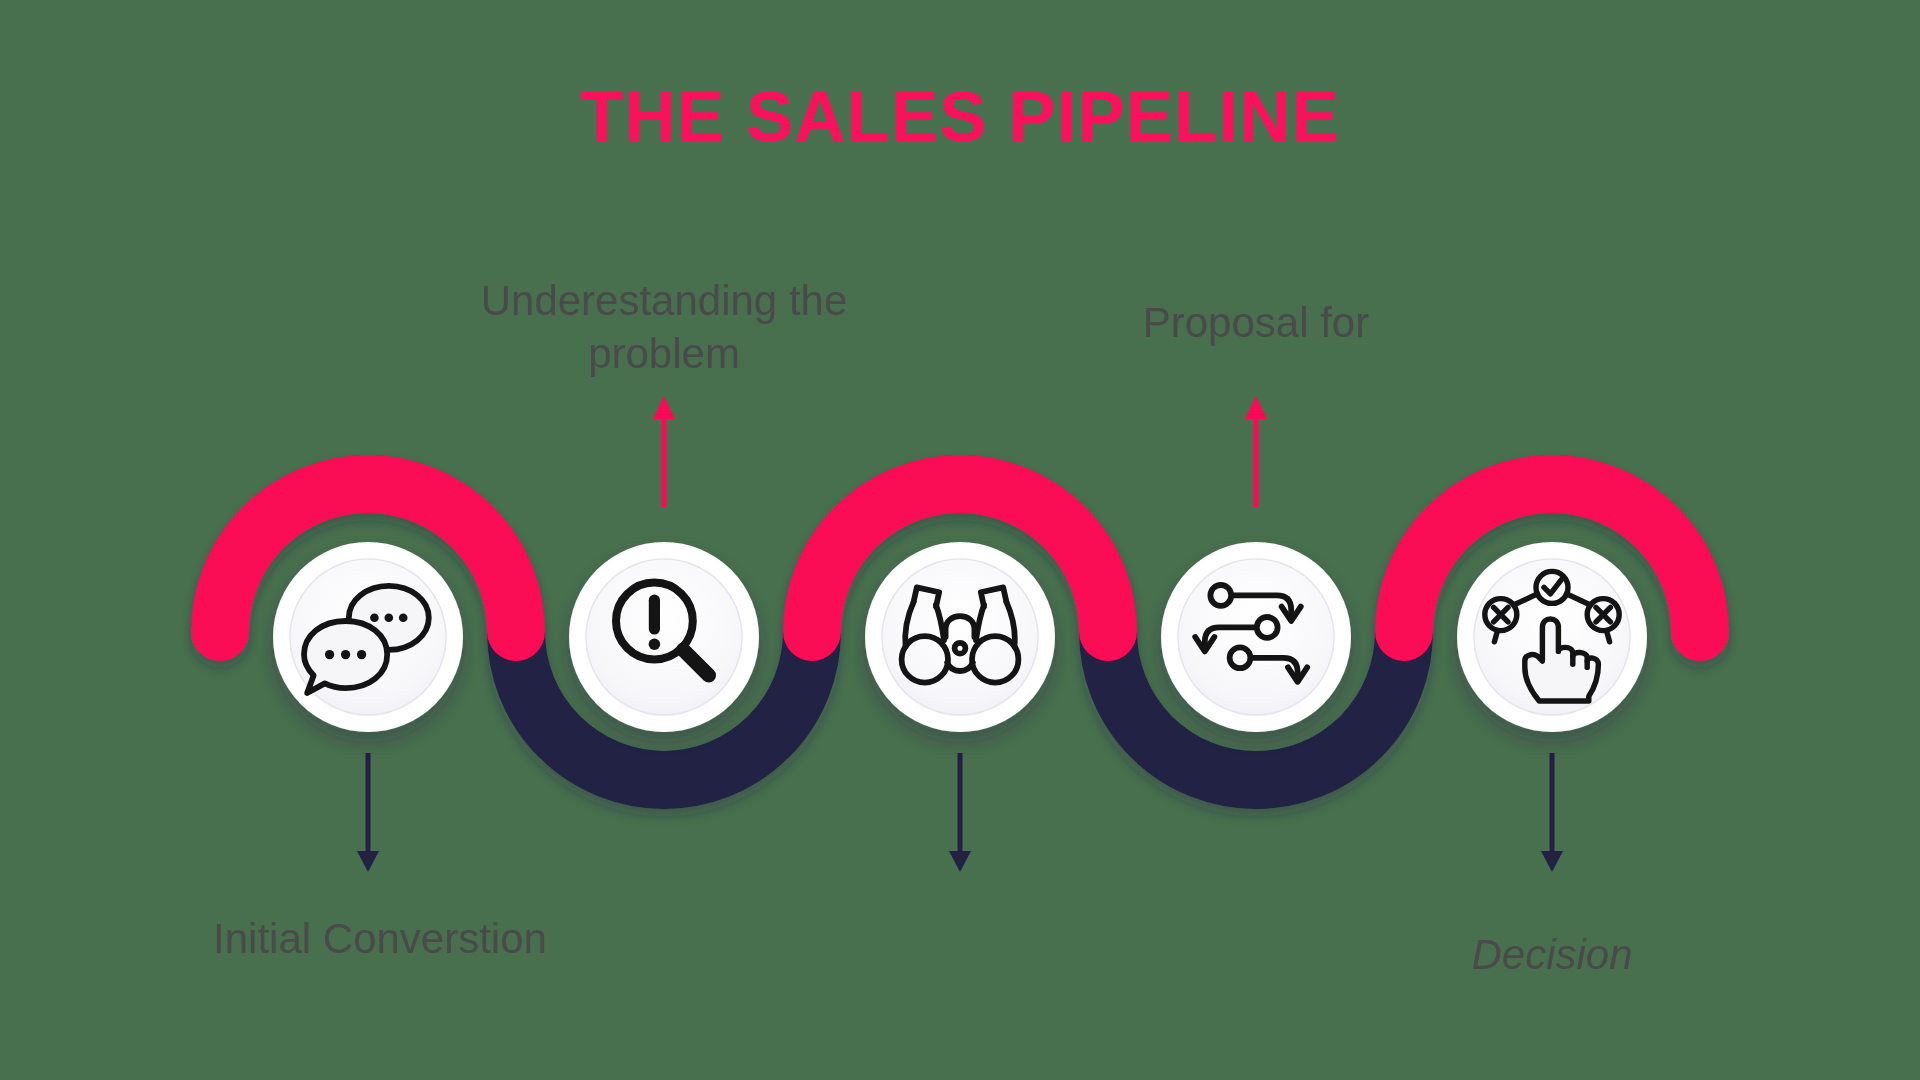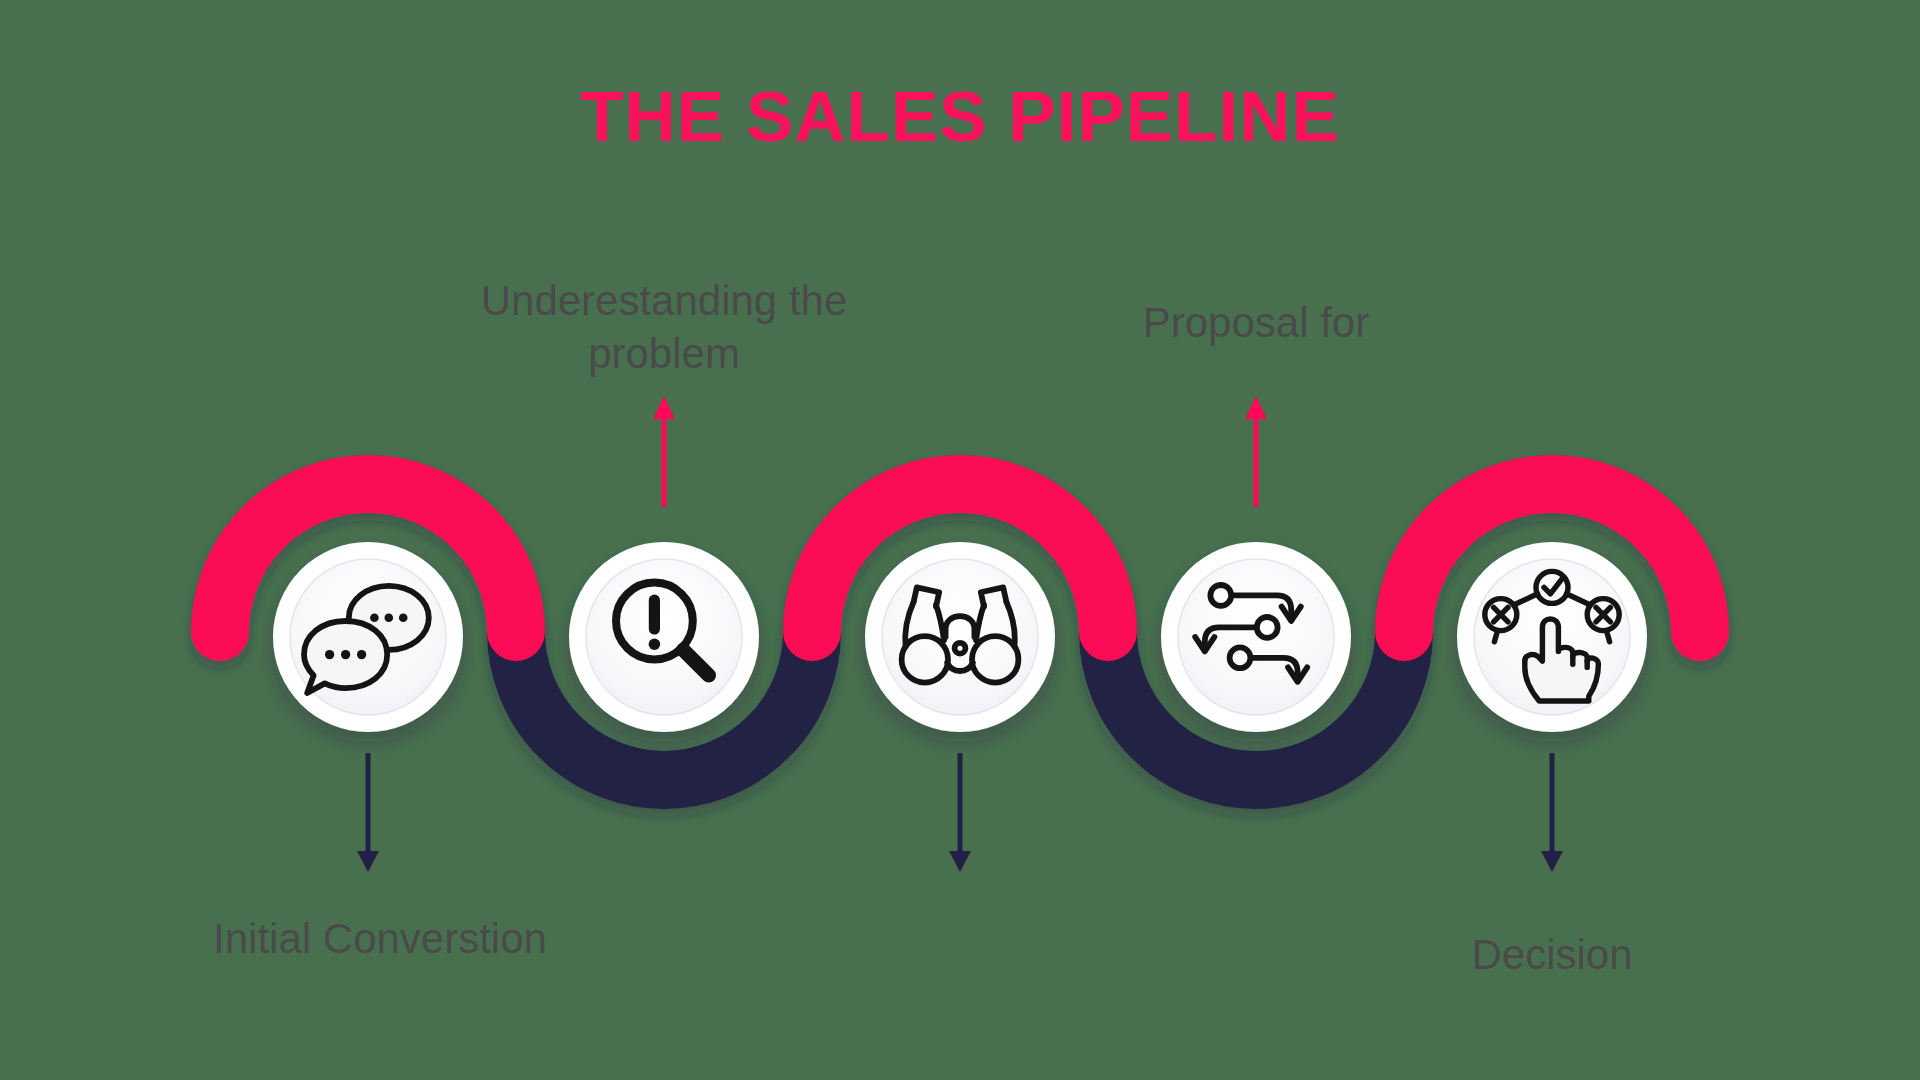--- a/index.html
+++ b/index.html
@@ -26,21 +26,21 @@
     text-align:center;
     font-size:42px;
     line-height:53px;
     color:#4A4A4A;
   }
   .stage-label span{display:block;}
   .lbl-1{left:140px;top:912px;}
   .lbl-2{left:424px;top:274px;}
   .lbl-3{left:722px;top:900px;}
   .lbl-4{left:1016px;top:296px;}
-  .lbl-5{left:1312px;top:928px;}
+  .lbl-5{left:1312px;top:928px;font-style:italic;}
 </style>
 </head>
 <body>
 
 <div id="canvas">
 
   <div class="page-title">THE SALES PIPELINE</div>
 
   <svg id="pipeline-svg" width="1920" height="1080" viewBox="0 0 1920 1080">
     <defs>

